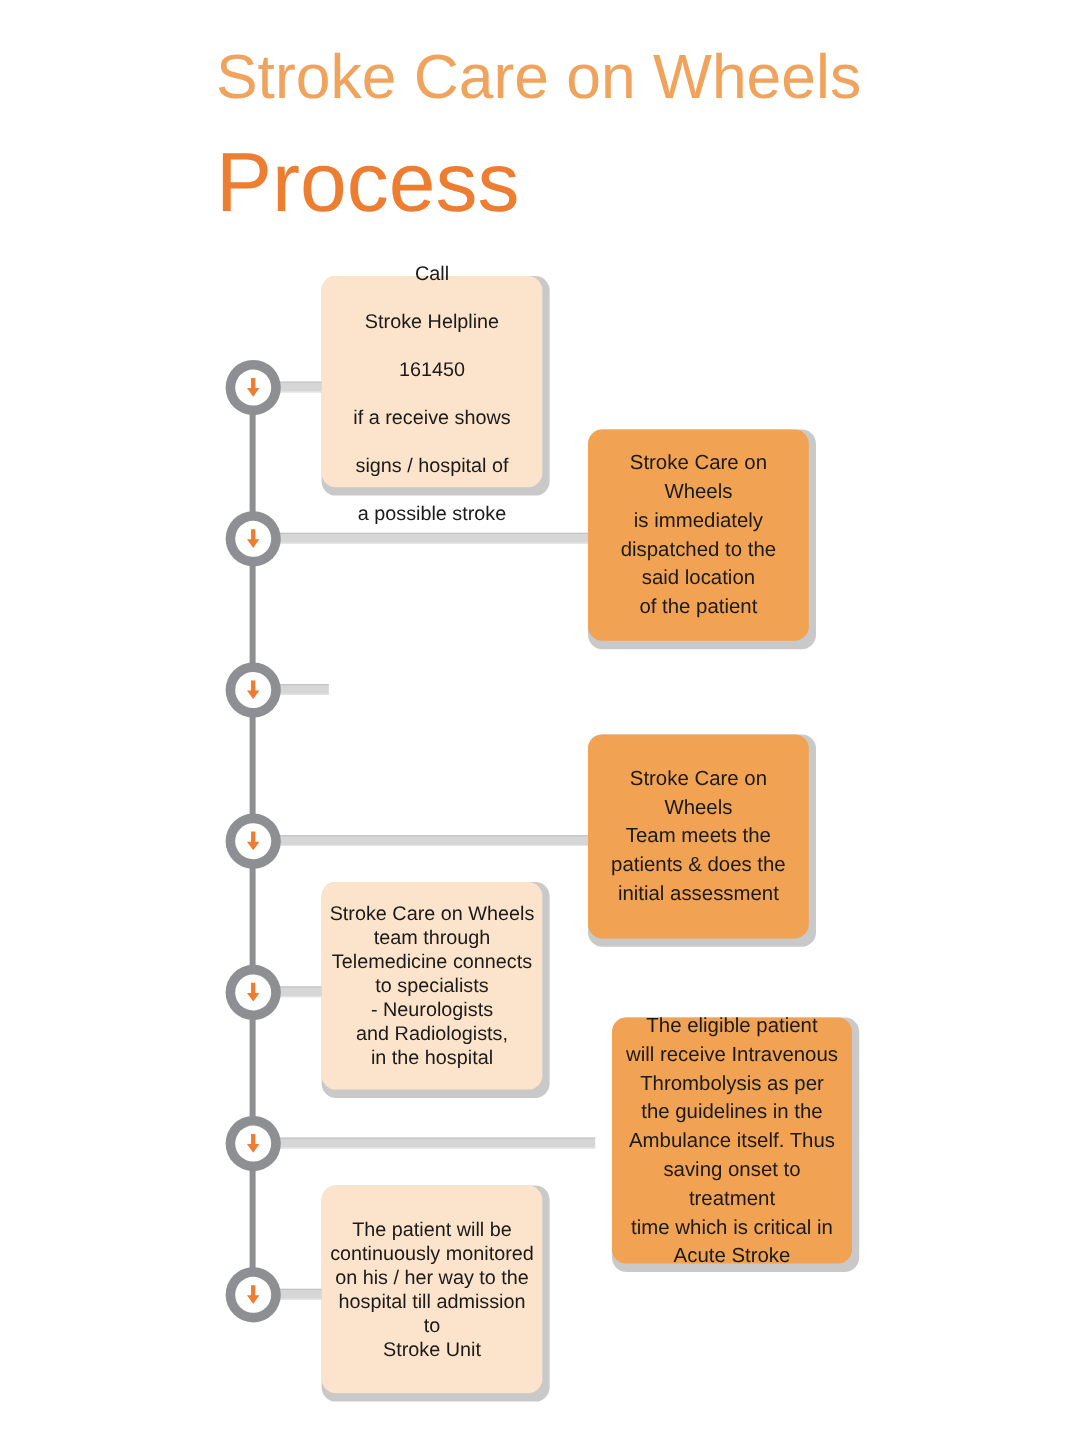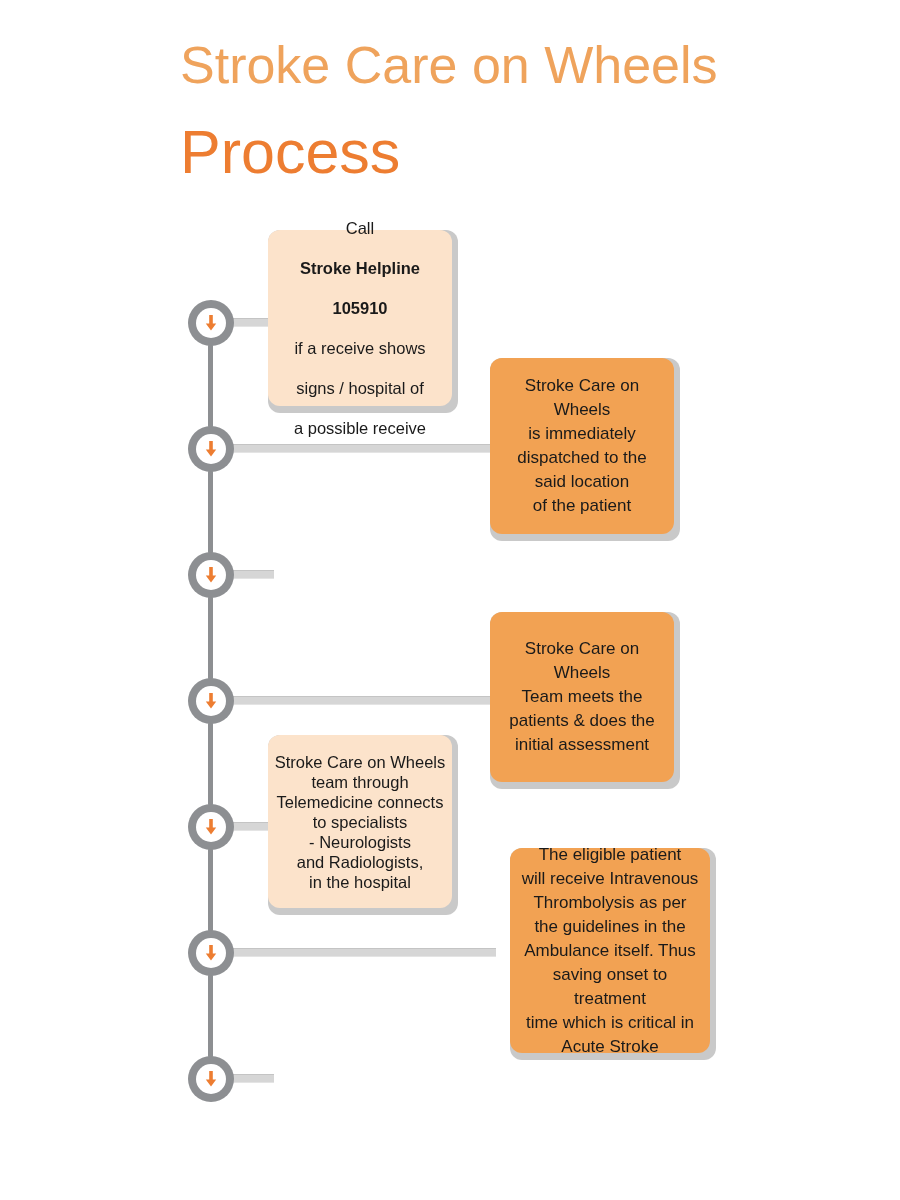--- a/index.html
+++ b/index.html
@@ -27,21 +27,21 @@
     font-family: "Liberation Sans", sans-serif;
     font-size: 52px;
     font-weight: 400;
     color: #EFA35C;
     letter-spacing: 0px;
     line-height: 58px;
     white-space: nowrap;
   }
   .title-line2 {
     font-family: "Liberation Sans", sans-serif;
-    font-size: 61px;
+    font-size: 70px;
     font-weight: 400;
     color: #ED7D31;
     line-height: 96px;
     margin-top: 10px;
     white-space: nowrap;
   }
 
   
   .flow {
     position: absolute;
@@ -121,21 +121,21 @@
   .node.orange .node-inner { background: #F2A253; }
 
   .node-text {
     font-family: "Liberation Sans", sans-serif;
     font-size: 16.5px;
     line-height: 20px;
     color: #1a1a1a;
     white-space: pre-line;
   }
   .node.orange .node-text { font-size: 17px; line-height: 24px; }
-  .node-text .b { font-weight: bold; }
+  .node-text .b { font-weight: normal; }
 </style>
 </head>
 <body>
 
 <div class="title-block">
   <div class="title-line1">Stroke Care on Wheels</div>
   <div class="title-line2">Process</div>
 </div>
 
 <div class="flow">
@@ -203,24 +203,24 @@
         <path d="M6.2 1 h3.6 v8.4 h3.4 L8 16.6 L2.8 9.4 h3.4 Z" fill="#ED7D31"></path>
       </svg>
     </div>
   </div>
 
   <div class="node peach" style="left:268px; top:230px; width:190px; height:183px;">
     <div class="node-inner">
       <div class="node-text">
         <span>Call</span><br>
         <span class="b">Stroke Helpline</span><br>
-        <span class="b">105910</span><br>
+        <span class="b">161450</span><br>
         <span>if a receive shows</span><br>
         <span>signs / hospital of</span><br>
-        <span>a possible receive</span>
+        <span>a possible stroke</span>
       </div>
     </div>
   </div>
 
   <div class="node orange" style="left:490px; top:358px; width:190px; height:183px;">
     <div class="node-inner">
       <div class="node-text">Stroke Care on Wheels
 is immediately
 dispatched to the
 said location
@@ -256,14 +256,23 @@
 will receive Intravenous
 Thrombolysis as per
 the guidelines in the
 Ambulance itself. Thus
 saving onset to treatment
 time which is critical in
 Acute Stroke</div>
     </div>
   </div>
 
+  <div class="node peach" style="left:268px; top:988px; width:190px; height:180px;">
+    <div class="node-inner">
+      <div class="node-text">The patient will be
+continuously monitored
+on his / her way to the
+hospital till admission to
+Stroke Unit</div>
+    </div>
+  </div>
 
 </div>
 
 </body></html>

